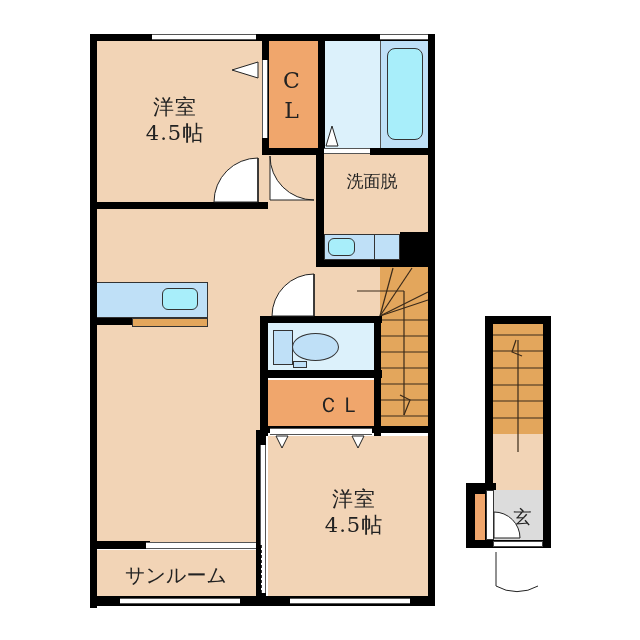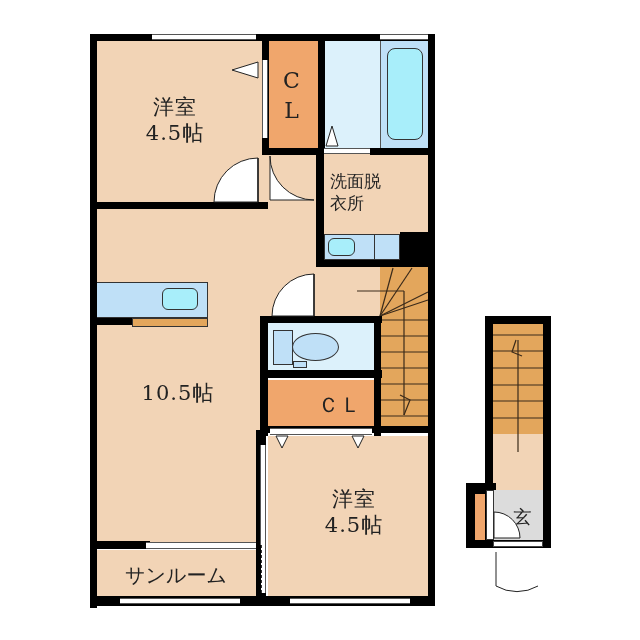--- a/index.html
+++ b/index.html
@@ -148,26 +148,24 @@
 </svg>
 
 <div class="label" style="left:130px;top:94px;width:90px;">
   <div>洋室</div>
   <div>4.5帖</div>
 </div>
 <div class="label" style="left:272px;top:66px;width:40px;font-size:22px;line-height:30px;">
   <div>C</div>
   <div>L</div>
 </div>
-<div class="label" style="left:330px;top:170px;width:84px;font-size:17px;line-height:22px;text-align:left;letter-spacing:0;">
+<div class="label" style="left:330px;top:170px;width:84px;font-size:17px;line-height:22px;text-align:center;letter-spacing:0;">
   <div>洗面脱</div>
-  <div>衣所</div>
 </div>
 <div class="label" style="left:118px;top:380px;width:120px;">
-  <div>10.5帖</div>
 </div>
 <div class="label" style="left:290px;top:392px;width:100px;">
   <span>ＣＬ</span>
 </div>
 <div class="label" style="left:304px;top:486px;width:100px;">
   <div>洋室</div>
   <div>4.5帖</div>
 </div>
 <div class="label" style="left:100px;top:562px;width:152px;font-size:20px;letter-spacing:0;">
   <span>サンルーム</span>

